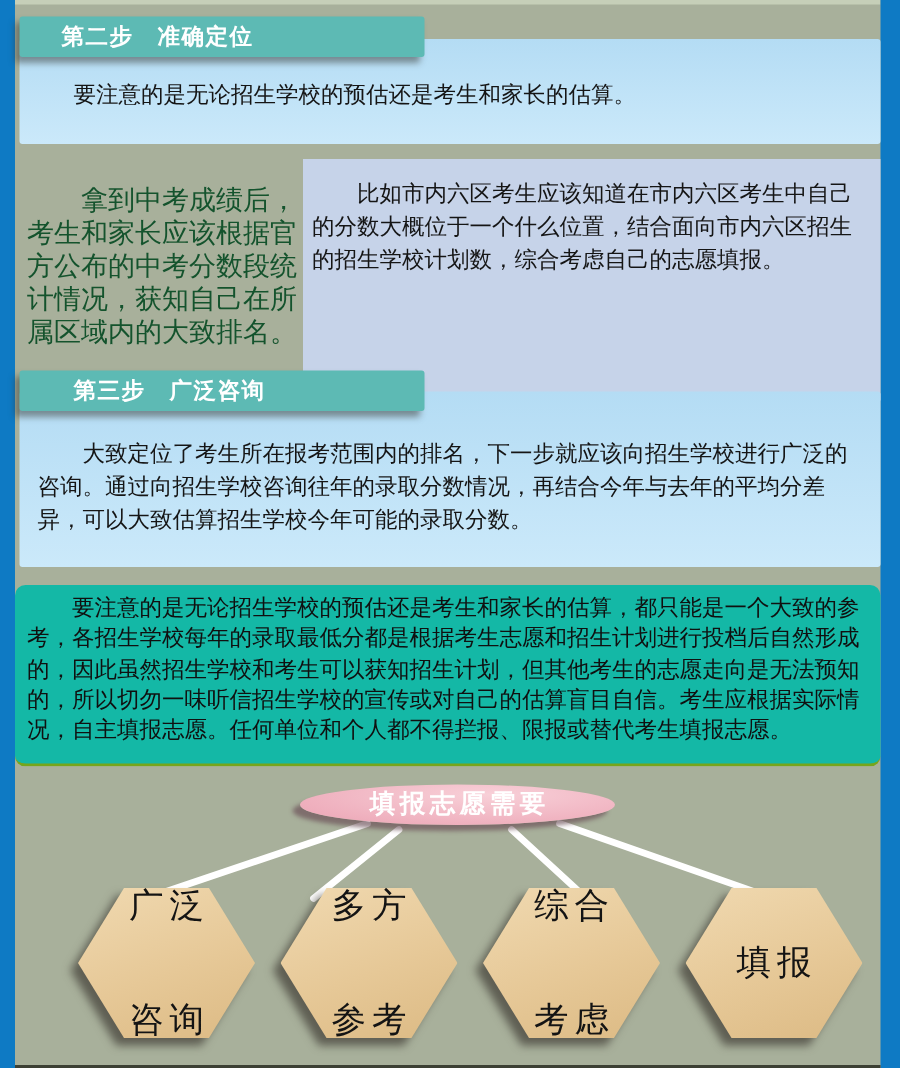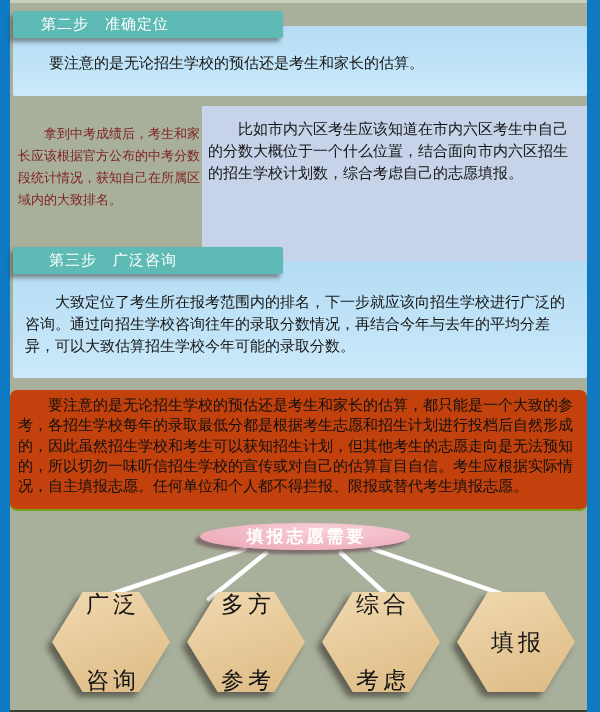--- a/index.html
+++ b/index.html
@@ -11,21 +11,21 @@
   }
   .frame-left  { position:absolute; left:0; top:0; width:10px; height:712px; background:#0e7ac4; }
   .frame-right { position:absolute; right:0; top:0; width:13px; height:712px; background:#0e7ac4; }
   .top-strip   { position:absolute; left:10px; right:13px; top:0; height:3px; background:#c6cfb8; }
   .bottom-line { position:absolute; left:10px; right:13px; bottom:0; height:2px; background:#3c4034; }
 
   .tab {
     position:absolute; left:13px; width:270px; height:27px; z-index:3;
     background:#5dbab4; border-radius:2px;
     box-shadow:-3px 4px 4px rgba(55,58,52,0.5);
-    color:#ffffff; font-weight:normal; font-size:15px; line-height:27px;
+    color:#ffffff; font-weight:bold; font-size:15px; line-height:27px;
     padding-left:28px; box-sizing:border-box; letter-spacing:1px;
   }
   .tab1 { top:11px; }
   .tab2 { top:247px;padding-left:36px; }
 
   .bluebox {
     position:absolute; left:13px; width:574px; z-index:2;
     background:linear-gradient(180deg,#b4dcf4 0%,#cbe9fa 100%);
     border-radius:2px; box-sizing:border-box;
   }
@@ -33,33 +33,33 @@
   .box2 { top:261px; height:117px; }
   .boxtext {
     margin:0; color:#151515; font-size:15px; line-height:22px;
     text-indent:2em;
   }
   .box1 .boxtext { padding:26px 16px 0 6px; }
   .box2 .boxtext { padding:30px 14px 0 12px; }
 
   .side-note {
     position:absolute; left:13px; top:107px; width:190px; z-index:2;
-    color:#7f1d1d; font-size:13px; line-height:22px;
+    color:#14532d; font-size:18px; line-height:22px;
   }
   .side-note p { margin:0; padding:16px 0 0 5px; text-indent:2em; }
 
   .lavender {
     position:absolute; left:202px; top:106px; width:385px; height:161px; z-index:2;
     background:#c6d3e9; box-sizing:border-box;
   }
   .lavender p { margin:0; padding:12px 8px 0 6px; color:#151515; font-size:15px; line-height:22px; text-indent:2em; }
 
   .notice {
     position:absolute; left:10px; top:390px; width:577px; height:121px; z-index:2;
-    background:#c2410c; border-radius:7px; box-sizing:border-box;
+    background:#14b8a6; border-radius:7px; box-sizing:border-box;
     border-bottom:2px solid #76a51c;
   }
   .notice p { margin:0; padding:5px 9px 0 8px; color:#101010; font-size:15px; line-height:20.3px; text-indent:2em; }
 
   .lines-svg { position:absolute; left:0; top:0; width:600px; height:712px; z-index:1; }
 
   .ellipse {
     position:absolute; left:200px; top:523px; width:210px; height:27px; z-index:2;
     border-radius:50%;
     background:radial-gradient(ellipse at 60% 25%, #f8d0d8 0%, #efb0be 70%, #e8a3b3 100%);

